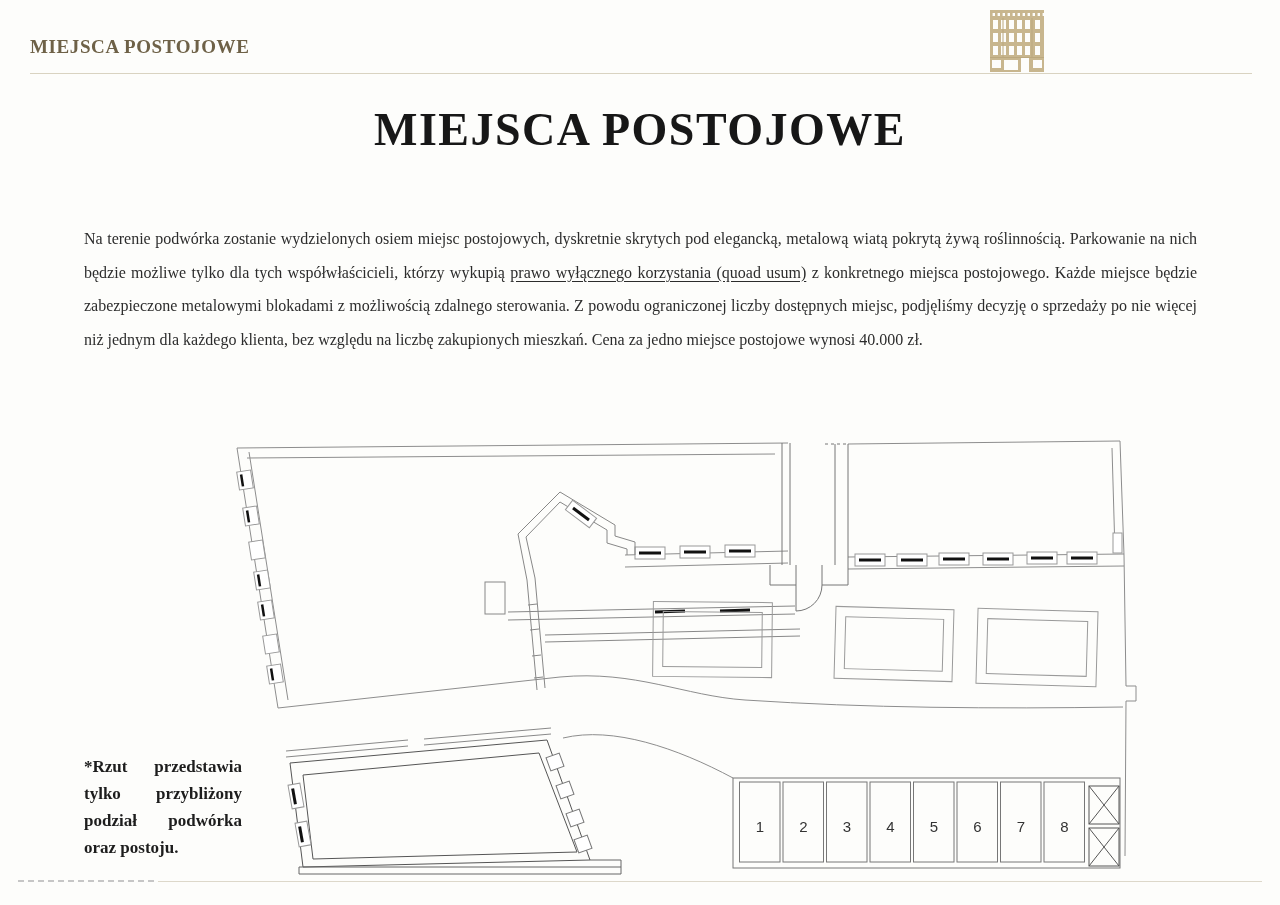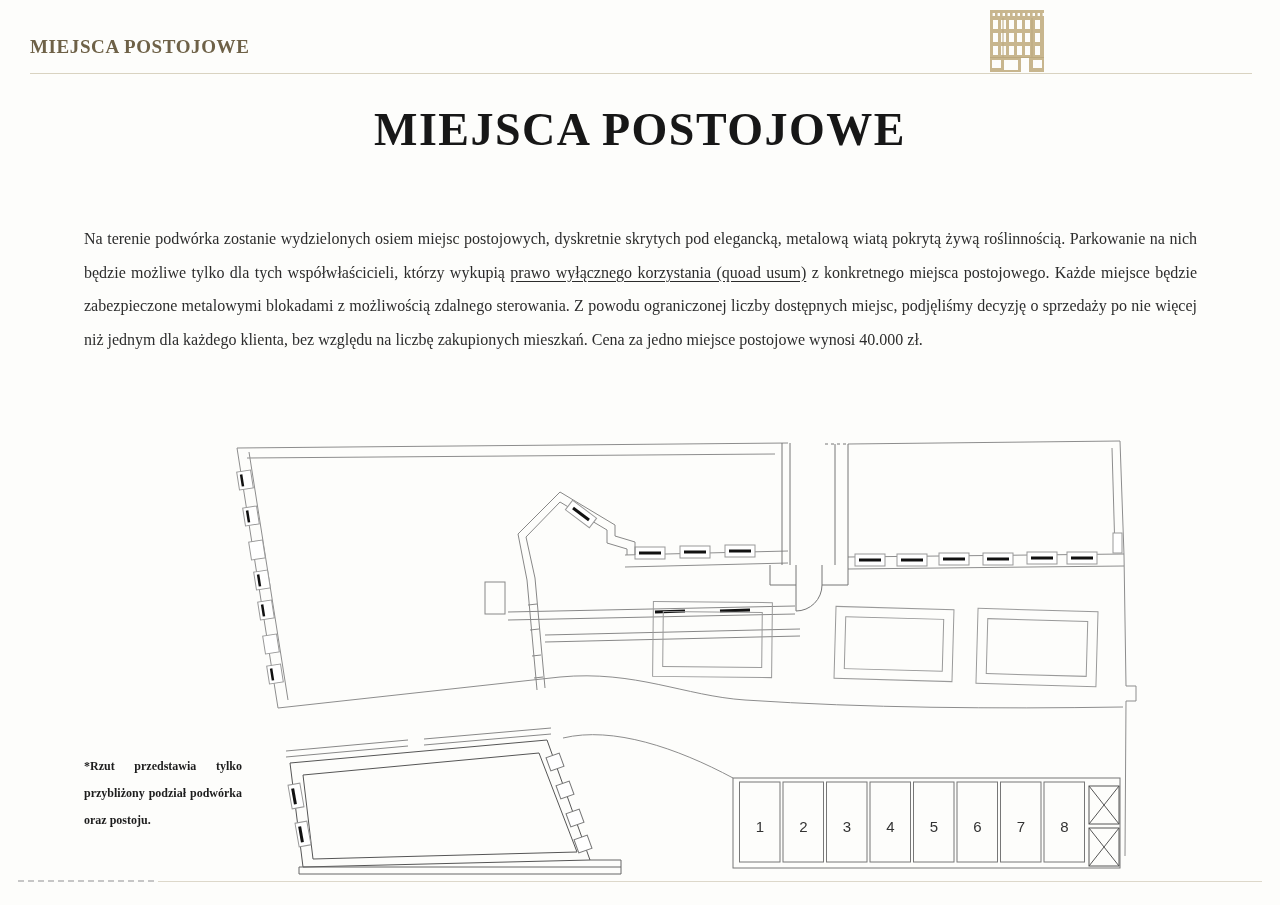--- a/index.html
+++ b/index.html
@@ -37,21 +37,21 @@
   
   .body-text{
     position:absolute;left:84px;top:206px;width:1113px;
     font-size:16px;line-height:33.5px;color:#2c2c2c;
     text-align:justify;
   }
   .body-text .ul{text-decoration:underline;text-underline-offset:3px;}
   
   .footnote{
     position:absolute;left:84px;top:753px;width:158px;
-    font-size:12px;font-weight:bold;line-height:27px;color:#1d1d1d;
+    font-size:17px;font-weight:bold;line-height:27px;color:#1d1d1d;
     text-align:justify;
   }
   
   .plan{position:absolute;left:215px;top:428px;}
   .plan text{
     font-family:"Liberation Sans","DejaVu Sans",sans-serif;
     font-size:15px;fill:#333;
   }
   
   .base-dash{

